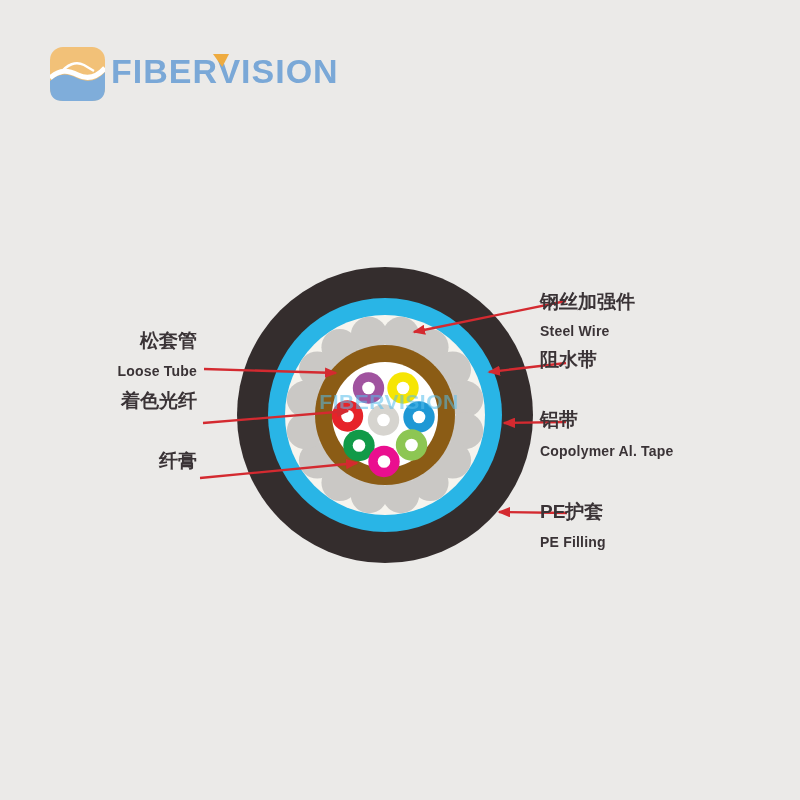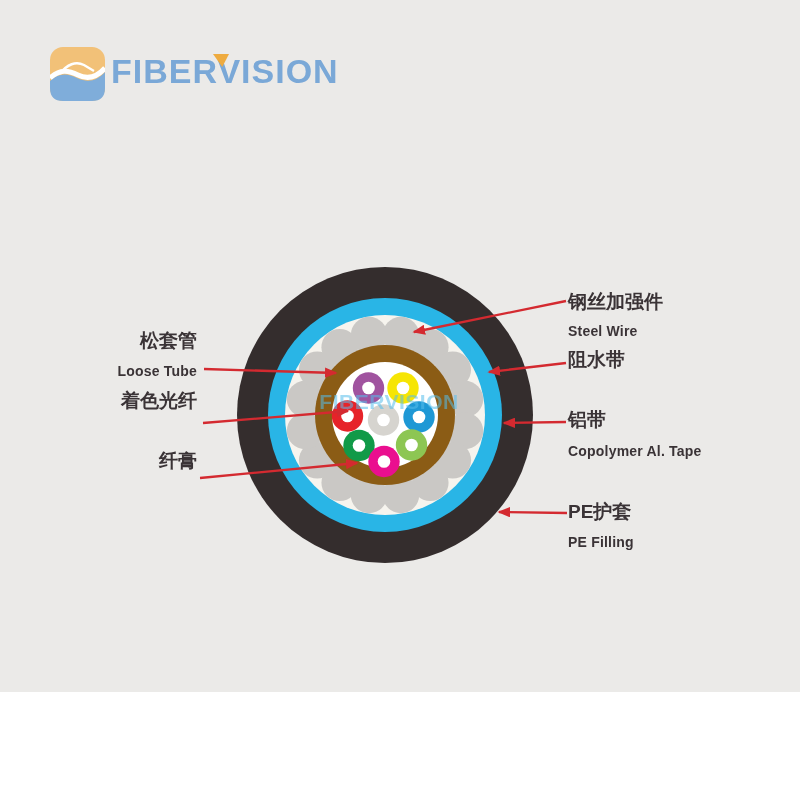--- a/index.html
+++ b/index.html
@@ -1,17 +1,17 @@
 <!DOCTYPE html>
 <html><head>
 <meta charset="utf-8">
 <style>
   html,body{margin:0;padding:0;}
   .stage{
-    position:relative;width:800px;height:692px;background:#ebeae8;
+    position:relative;width:800px;height:800px;background:#ebeae8;
     font-family:"Liberation Sans",sans-serif;overflow:hidden;
   }
   
   .logo-icon{position:absolute;left:50px;top:47px;width:55px;height:54px;}
   .logo-text{
     position:absolute;left:111px;top:51px;height:40px;line-height:40px;
     font-size:34px;font-weight:bold;letter-spacing:1px;color:#7aa8d7;
   }
   .logo-accent{
     position:absolute;left:213px;top:54px;width:16px;height:13px;
@@ -20,21 +20,21 @@
   
   #cable-svg{position:absolute;left:0;top:0;}
   
   .lbl{
     position:absolute;white-space:nowrap;line-height:24px;height:24px;
     color:#3a3336;font-weight:bold;
   }
   .lbl.zh{font-size:19px;}
   .lbl.en{font-size:14px;letter-spacing:0.2px;}
   .lbl.left{right:603px;}
-  .lbl.right{left:568px;text-align:center;}
+  .lbl.right{left:540px;text-align:center;}
 </style>
 </head>
 <body>
 
 <div class="stage">
 
   <svg class="logo-icon" viewBox="0 0 55 54">
     <rect x="0" y="0" width="55" height="54" rx="13" fill="#f2c178"></rect>
     <path d="M0 34 C 9 26, 17 26, 27 31 C 38 36, 47 34, 55 25 L55 41 Q55 54 42 54 L13 54 Q0 54 0 41 Z" fill="#7fadda"></path>
     <path d="M0 31 C 10 22, 18 23, 28 28 C 38 33, 47 30, 55 21" stroke="#ffffff" stroke-width="5" fill="none"></path>

